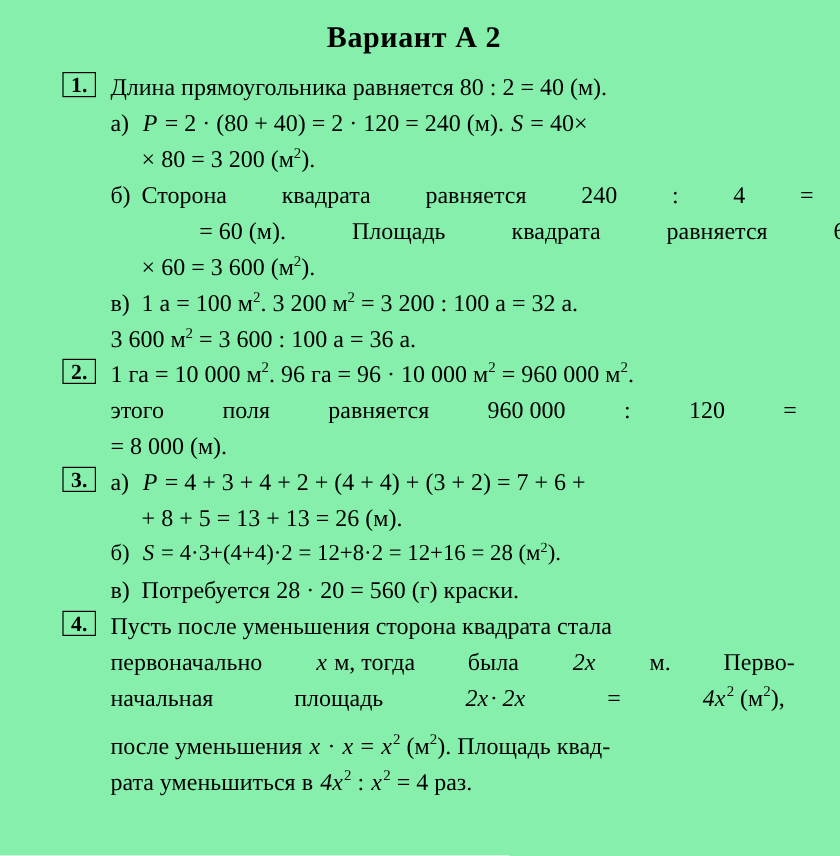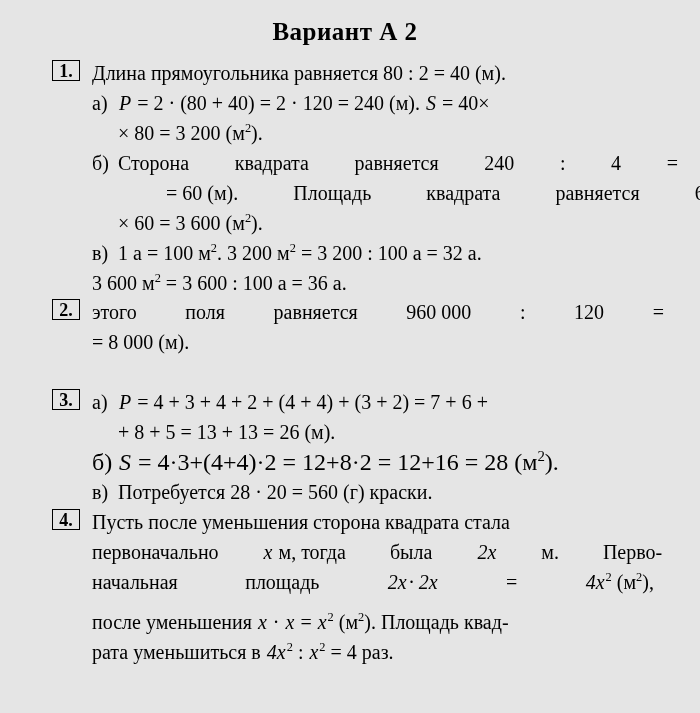--- a/index.html
+++ b/index.html
@@ -13,21 +13,21 @@
     position: relative;
     font-family: "Liberation Serif", "DejaVu Serif", serif;
     color: #000000;
     overflow: hidden;
     -webkit-font-smoothing: antialiased;
   }
 
   .page {
     position: absolute;
     inset: 0;
-    background: #e5e5e5;
+    background: #86efac;
     text-decoration: underline;
   }
 
   
   .title {
     position: absolute;
     top: 18px;
     left: 0;
     width: 690px;
     text-align: center;
@@ -159,20 +159,23 @@
         <span>3 600 м</span><sup>2</sup><span> = 3 600 : 100 а = 36 а.</span>
       </div>
 
     </div>
   </div>
 
   <div class="problem" style="top:297px;">
     <div class="num-box">2.</div>
     <div class="body">
 
+      <div class="line">
+        <span>1 га = 10 000 м</span><sup>2</sup><span>. 96 га = 96 · 10 000 м</span><sup>2</sup><span> = 960 000 м</span><sup>2</sup><span>.</span>
+      </div>
 
       <div class="line just w2">
         <span>этого</span>
         <span>поля</span>
         <span>равняется</span>
         <span>960 000</span>
         <span>:</span>
         <span>120</span>
         <span>=</span>
       </div>
@@ -189,21 +192,21 @@
     <div class="body">
 
       <div class="line">
         <span class="lbl">а)</span><span class="mi">P</span> <span>= 4 + 3 + 4 + 2 + (4 + 4) + (3 + 2) = 7 + 6 +</span>
       </div>
 
       <div class="line">
         <span class="indent"></span><span>+ 8 + 5 = 13 + 13 = 26 (м).</span>
       </div>
 
-      <div class="line" style="font-size:24px;">
+      <div class="line" style="font-size:19px;">
         <span class="lbl">б)</span><span class="mi">S</span> <span>= 4·3+(4+4)·2 = 12+8·2 = 12+16 = 28 (м</span><sup>2</sup><span>).</span>
       </div>
 
       <div class="line">
         <span class="lbl">в)</span><span>Потребуется 28 · 20 = 560 (г) краски.</span>
       </div>
 
     </div>
   </div>
 

